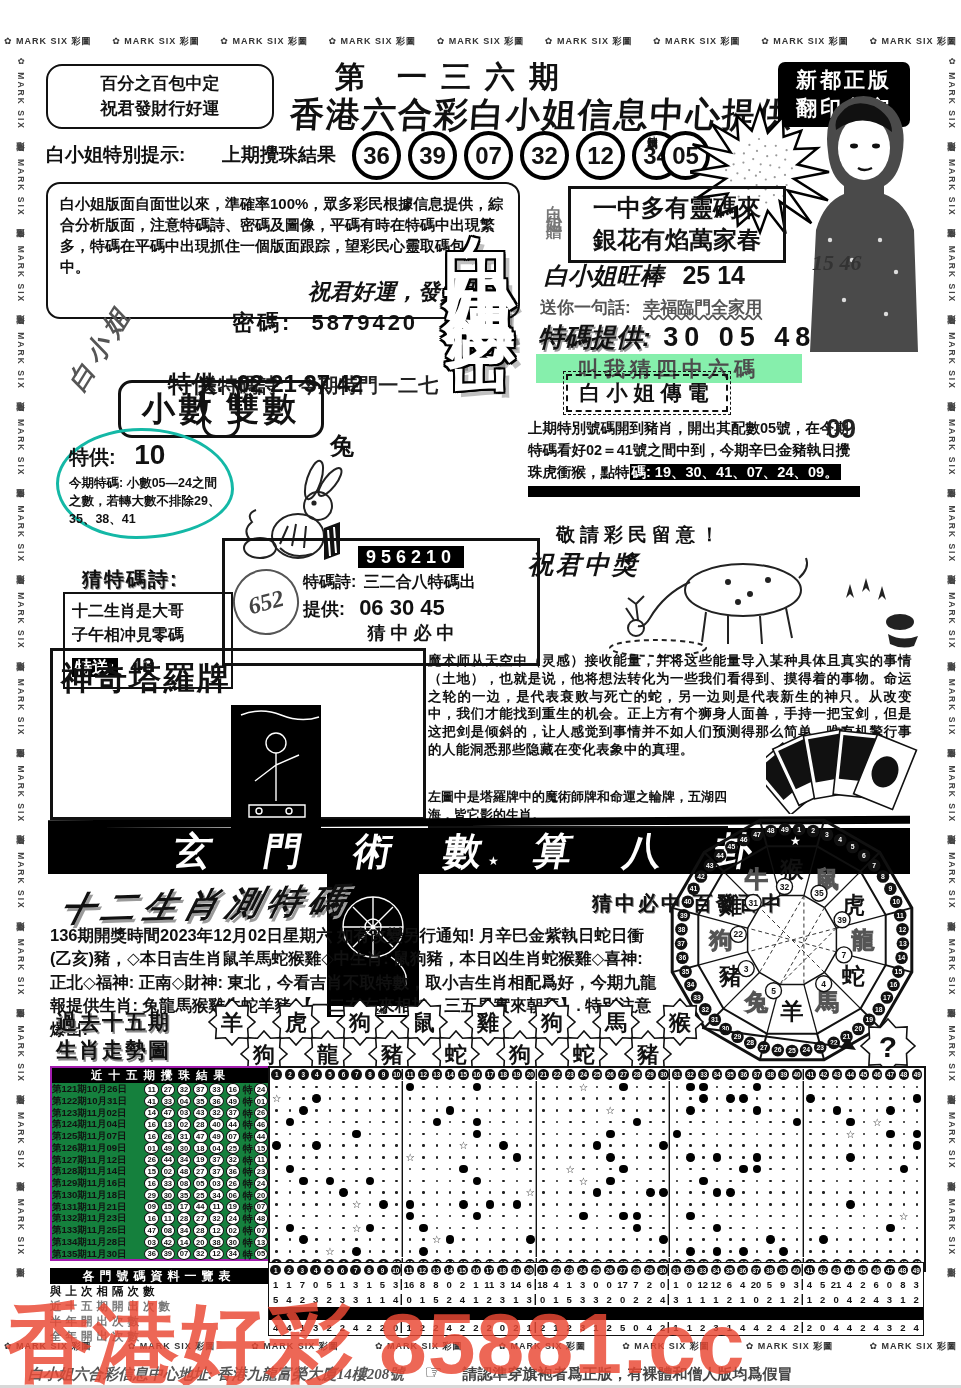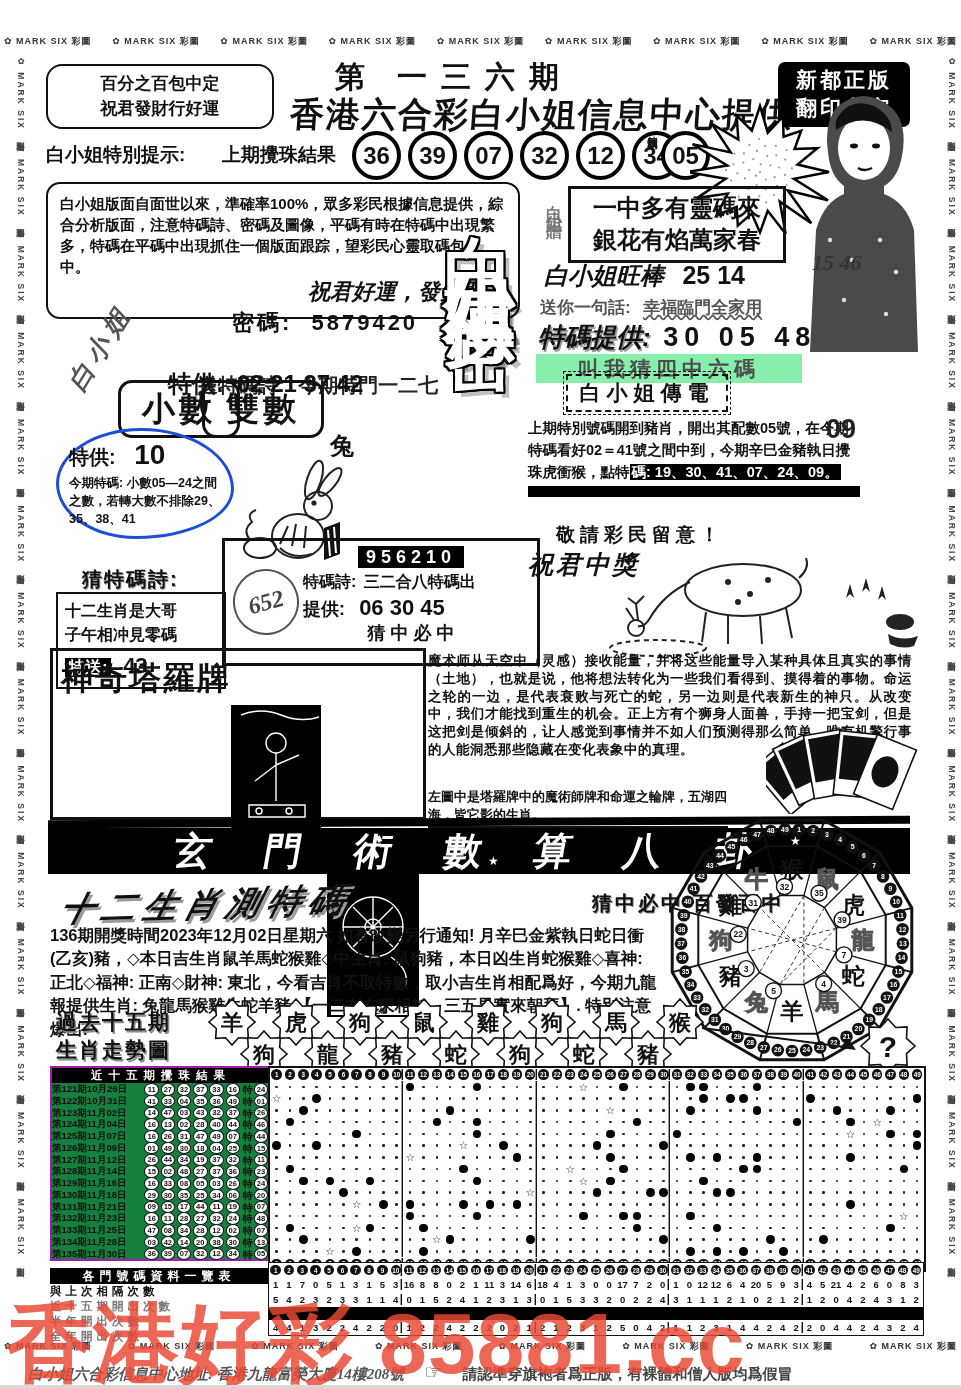--- a/index.html
+++ b/index.html
@@ -37,21 +37,21 @@
               font-family:"Liberation Serif","DejaVu Serif",serif;}
   .kv{font-weight:900;}
   .script{font-family:"Liberation Serif","DejaVu Serif",serif;font-style:italic;font-weight:700;}
 
   .art-vert{writing-mode:vertical-rl;font-size:72px;font-weight:900;color:#fff;letter-spacing:20px;
             text-shadow:2px 0 #000,-2px 0 #000,0 2px #000,0 -2px #000,2px 2px #000,-2px -2px #000,
                         2px -2px #000,-2px 2px #000,6px 6px 0 rgba(0,0,0,.25);}
 
   .bubble-hdr{border:3px solid #111;border-radius:14px;font-size:33px;font-weight:900;
               display:flex;align-items:center;justify-content:center;letter-spacing:4px;}
-  .cloud{border:3px solid #1d4ed8;border-radius:48% 52% 55% 45%/50% 55% 45% 50%;padding:8px 10px;}
+  .cloud{border:3px solid #14b8a6;border-radius:48% 52% 55% 45%/50% 55% 45% 50%;padding:8px 10px;}
   .poem-box{border:2.5px solid #111;padding:5px 7px;font-size:16px;font-weight:900;line-height:1.5;}
   .inv{background:#000;color:#fff;padding:0 3px;font-weight:900;}
   .code-box{border:3px solid #111;padding:6px 10px;}
   .code-chip{background:#000;color:#fff;font-weight:900;font-size:18px;letter-spacing:5px;padding:1px 8px;}
   .hand-circle{width:62px;height:62px;border:2px solid #555;border-radius:50%;display:flex;
                align-items:center;justify-content:center;color:#444;font-size:24px;transform:rotate(-15deg);}
 
   .couplet{border:3.5px solid #111;text-align:center;font-weight:900;font-size:24px;line-height:1.35;padding:3px 0;}
   .blackbar{background:#86efac;color:#4d4d4d;font-weight:900;font-size:21px;letter-spacing:5px;
             display:flex;align-items:center;justify-content:center;}
@@ -261,21 +261,21 @@
     <path d="M92 78 L94 104 M98 75 L100 101" stroke="#fff" stroke-width="2"></path>
   </svg>
 
   <div class="abs cloud" style="left:56px;top:428px;width:152px;">
     <span class="kv" style="font-size:20px;">特供:</span>
     <span class="kv" style="font-size:28px;margin-left:14px;">10</span>
     <div class="kv" style="font-size:12.5px;line-height:1.45;margin-top:3px;">今期特碼: 小數05—24之間之數，若轉大數不排除29、35、38、41</div>
   </div>
 
   <div class="abs kv" style="left:82px;top:566px;font-size:20px;letter-spacing:2px;text-shadow:1px 1px 0 #999;">猜特碼詩:</div>
-  <div class="abs poem-box" style="left:56px;top:592px;width:152px;">
+  <div class="abs poem-box" style="left:63px;top:592px;width:152px;">
     <div>十二生肖是大哥</div>
     <div>子午相冲見零碼</div>
     <div style="margin-top:2px;">
       <span class="inv" style="font-size:17px;">特送:</span>
       <span style="font-size:22px;margin-left:8px;">43</span>
     </div>
   </div>
 
   <div class="abs code-box" style="left:222px;top:538px;width:292px;height:110px;">
     <div style="text-align:center;margin-left:60px;"><span class="code-chip">956210</span></div>

